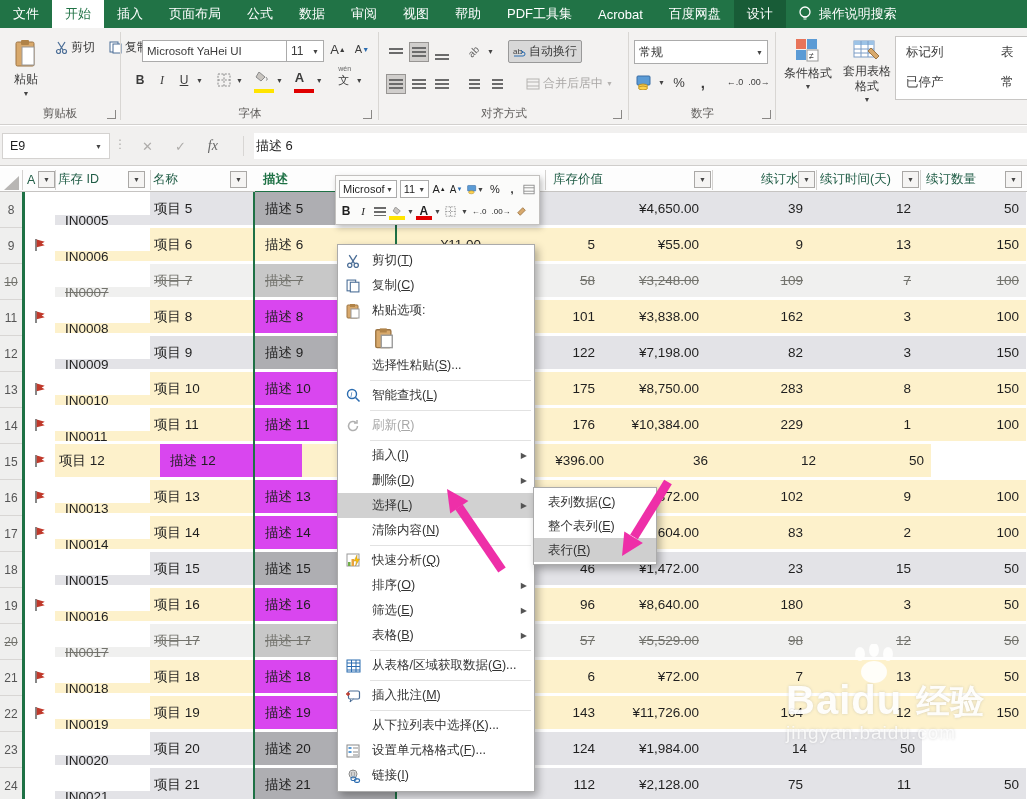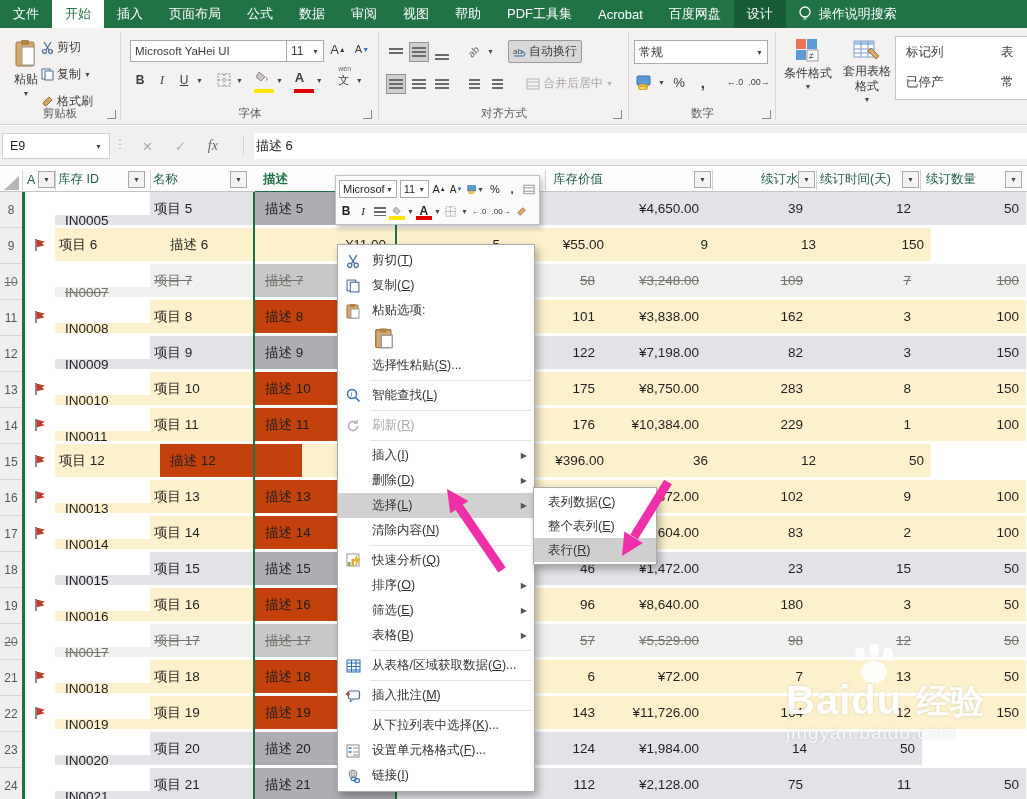--- a/index.html
+++ b/index.html
@@ -65,21 +65,21 @@
   .cprice{width:92px;justify-content:flex-end;padding-right:8px;}
   .cqty{width:110px;justify-content:flex-end;padding-right:4px;}
   .cvalue{width:112px;justify-content:flex-end;padding-right:12px;}
   .clevel{width:104px;justify-content:flex-end;padding-right:12px;}
   .cdays{width:104px;justify-content:flex-end;padding-right:8px;}
   .crqty{width:107px;justify-content:flex-end;padding-right:7px;}
   .row.cream .t{background:#fdf1cb;}
   .row.gray .t{background:#e3e3e7;}
   .row.struck .t{background:#f0f0ef;}
   .row.struck .c{color:#73736d;text-decoration:line-through;}
-  .row.cream .cdesc{background:#c2410c;}
+  .row.cream .cdesc{background:#d946ef;}
   .row.gray .cdesc{background:#aeaeb2;}
   .row.struck .cdesc{background:#c8c8c8;}
   .row.activecell .cdesc{background:#fdf1cb;}
   .vgreen{position:absolute;top:26px;bottom:0;width:2px;background:#1e7145;z-index:2;}
 
   
   .mtb{position:absolute;left:335px;top:175px;width:205px;height:50px;background:#fbfbfa;border:1px solid #c3c1bf;box-shadow:2px 3px 6px rgba(0,0,0,.25);z-index:10;font-size:11px;display:flex;flex-direction:column;justify-content:space-around;padding:2px 3px;}
   .mtb .r{display:flex;align-items:center;gap:3px;}
   .mtb .mbox{background:#fff;border:1px solid #ababab;height:18px;display:flex;align-items:center;justify-content:space-between;padding:0 3px;}
   .mtb .mi{display:inline-flex;align-items:center;justify-content:center;height:18px;min-width:14px;padding:0 1px;}
@@ -146,21 +146,21 @@
     <div class="rgroup" style="left:0;width:120px;">
       <div style="position:absolute;left:6px;top:8px;width:40px;height:78px;display:flex;flex-direction:column;align-items:center;gap:2px;" class="rbtn">
         <svg width="24" height="30" viewBox="0 0 24 30">
             <rect x="2" y="3" width="18" height="24" rx="1.5" fill="#d8a96c" stroke="#9c7544"></rect>
             <rect x="7" y="1" width="8" height="5" rx="1" fill="#b08348"></rect>
             <rect x="8" y="8" width="12" height="18" fill="#fff" stroke="#9a9a9a"></rect>
           </svg>
         <span>粘贴</span>
         <span class="dda">▼</span>
       </div>
-      <div style="position:absolute;left:36px;top:8px;display:flex;flex-direction:column;gap:4px;">
+      <div style="position:absolute;left:50px;top:8px;display:flex;gap:4px;">
         <span class="rbtn">
             <svg width="13" height="13" viewBox="0 0 13 13">
               <path d="M3 1l5 8M10 1L5 9" stroke="#4a6d96" stroke-width="1.2" fill="none"></path>
               <circle cx="3.5" cy="10.5" r="2" fill="none" stroke="#4a6d96" stroke-width="1.2"></circle>
               <circle cx="9.5" cy="10.5" r="2" fill="none" stroke="#4a6d96" stroke-width="1.2"></circle>
             </svg>
             <span>剪切</span>
           </span>
         <span class="rbtn">
             <svg width="13" height="13" viewBox="0 0 13 13">
@@ -177,21 +177,21 @@
             </svg>
             <span>格式刷</span>
           </span>
       </div>
       <div class="glabel"><span>剪贴板</span></div>
       <div class="launcher" style="right:4px;"></div>
     </div>
     <div class="gdiv" style="left:120px;"></div>
 
     <div class="rgroup" style="left:122px;width:256px;">
-      <div class="combo" style="position:absolute;left:8px;top:12px;width:176px;">
+      <div class="combo" style="position:absolute;left:20px;top:12px;width:176px;">
           <span style="font-size:11.5px;white-space:nowrap;overflow:hidden;">Microsoft YaHei UI</span>
           <span class="dda">▼</span>
         </div>
       <div class="combo" style="position:absolute;left:164px;top:12px;width:38px;">
           <span>11</span>
           <span class="dda">▼</span>
         </div>
       <span class="sq" style="position:absolute;left:206px;top:11px;font-size:13px;">A<span style="font-size:7px;vertical-align:top;">▲</span></span>
       <span class="sq" style="position:absolute;left:230px;top:11px;font-size:11px;">A<span style="font-size:7px;vertical-align:top;color:#2b6cb0;">▼</span></span>
       <div style="position:absolute;left:8px;top:42px;display:flex;align-items:center;gap:2px;">
@@ -416,20 +416,21 @@
         </div>
         <div class="row cream activecell">
           <div class="c gut">9</div>
           <div class="c gbar"></div>
           <div class="c cflag">
             <svg width="14" height="14" viewBox="0 0 14 14">
               <path d="M3 1v12" stroke="#555" stroke-width="1.4"></path>
               <path d="M3.7 1.5l8 2.2-3 1.8 3 1.8-8 2z" fill="#c0392b"></path>
             </svg>
           </div>
+          <div class="c cid t">IN0006</div>
           <div class="c cname t">项目 6</div>
           <div class="c cdesc t">描述 6</div>
           <div class="c cprice t">¥11.00</div>
           <div class="c cqty t">5</div>
           <div class="c cvalue t">¥55.00</div>
           <div class="c clevel t">9</div>
           <div class="c cdays t">13</div>
           <div class="c crqty t">150</div>
         </div>
         <div class="row struck">

